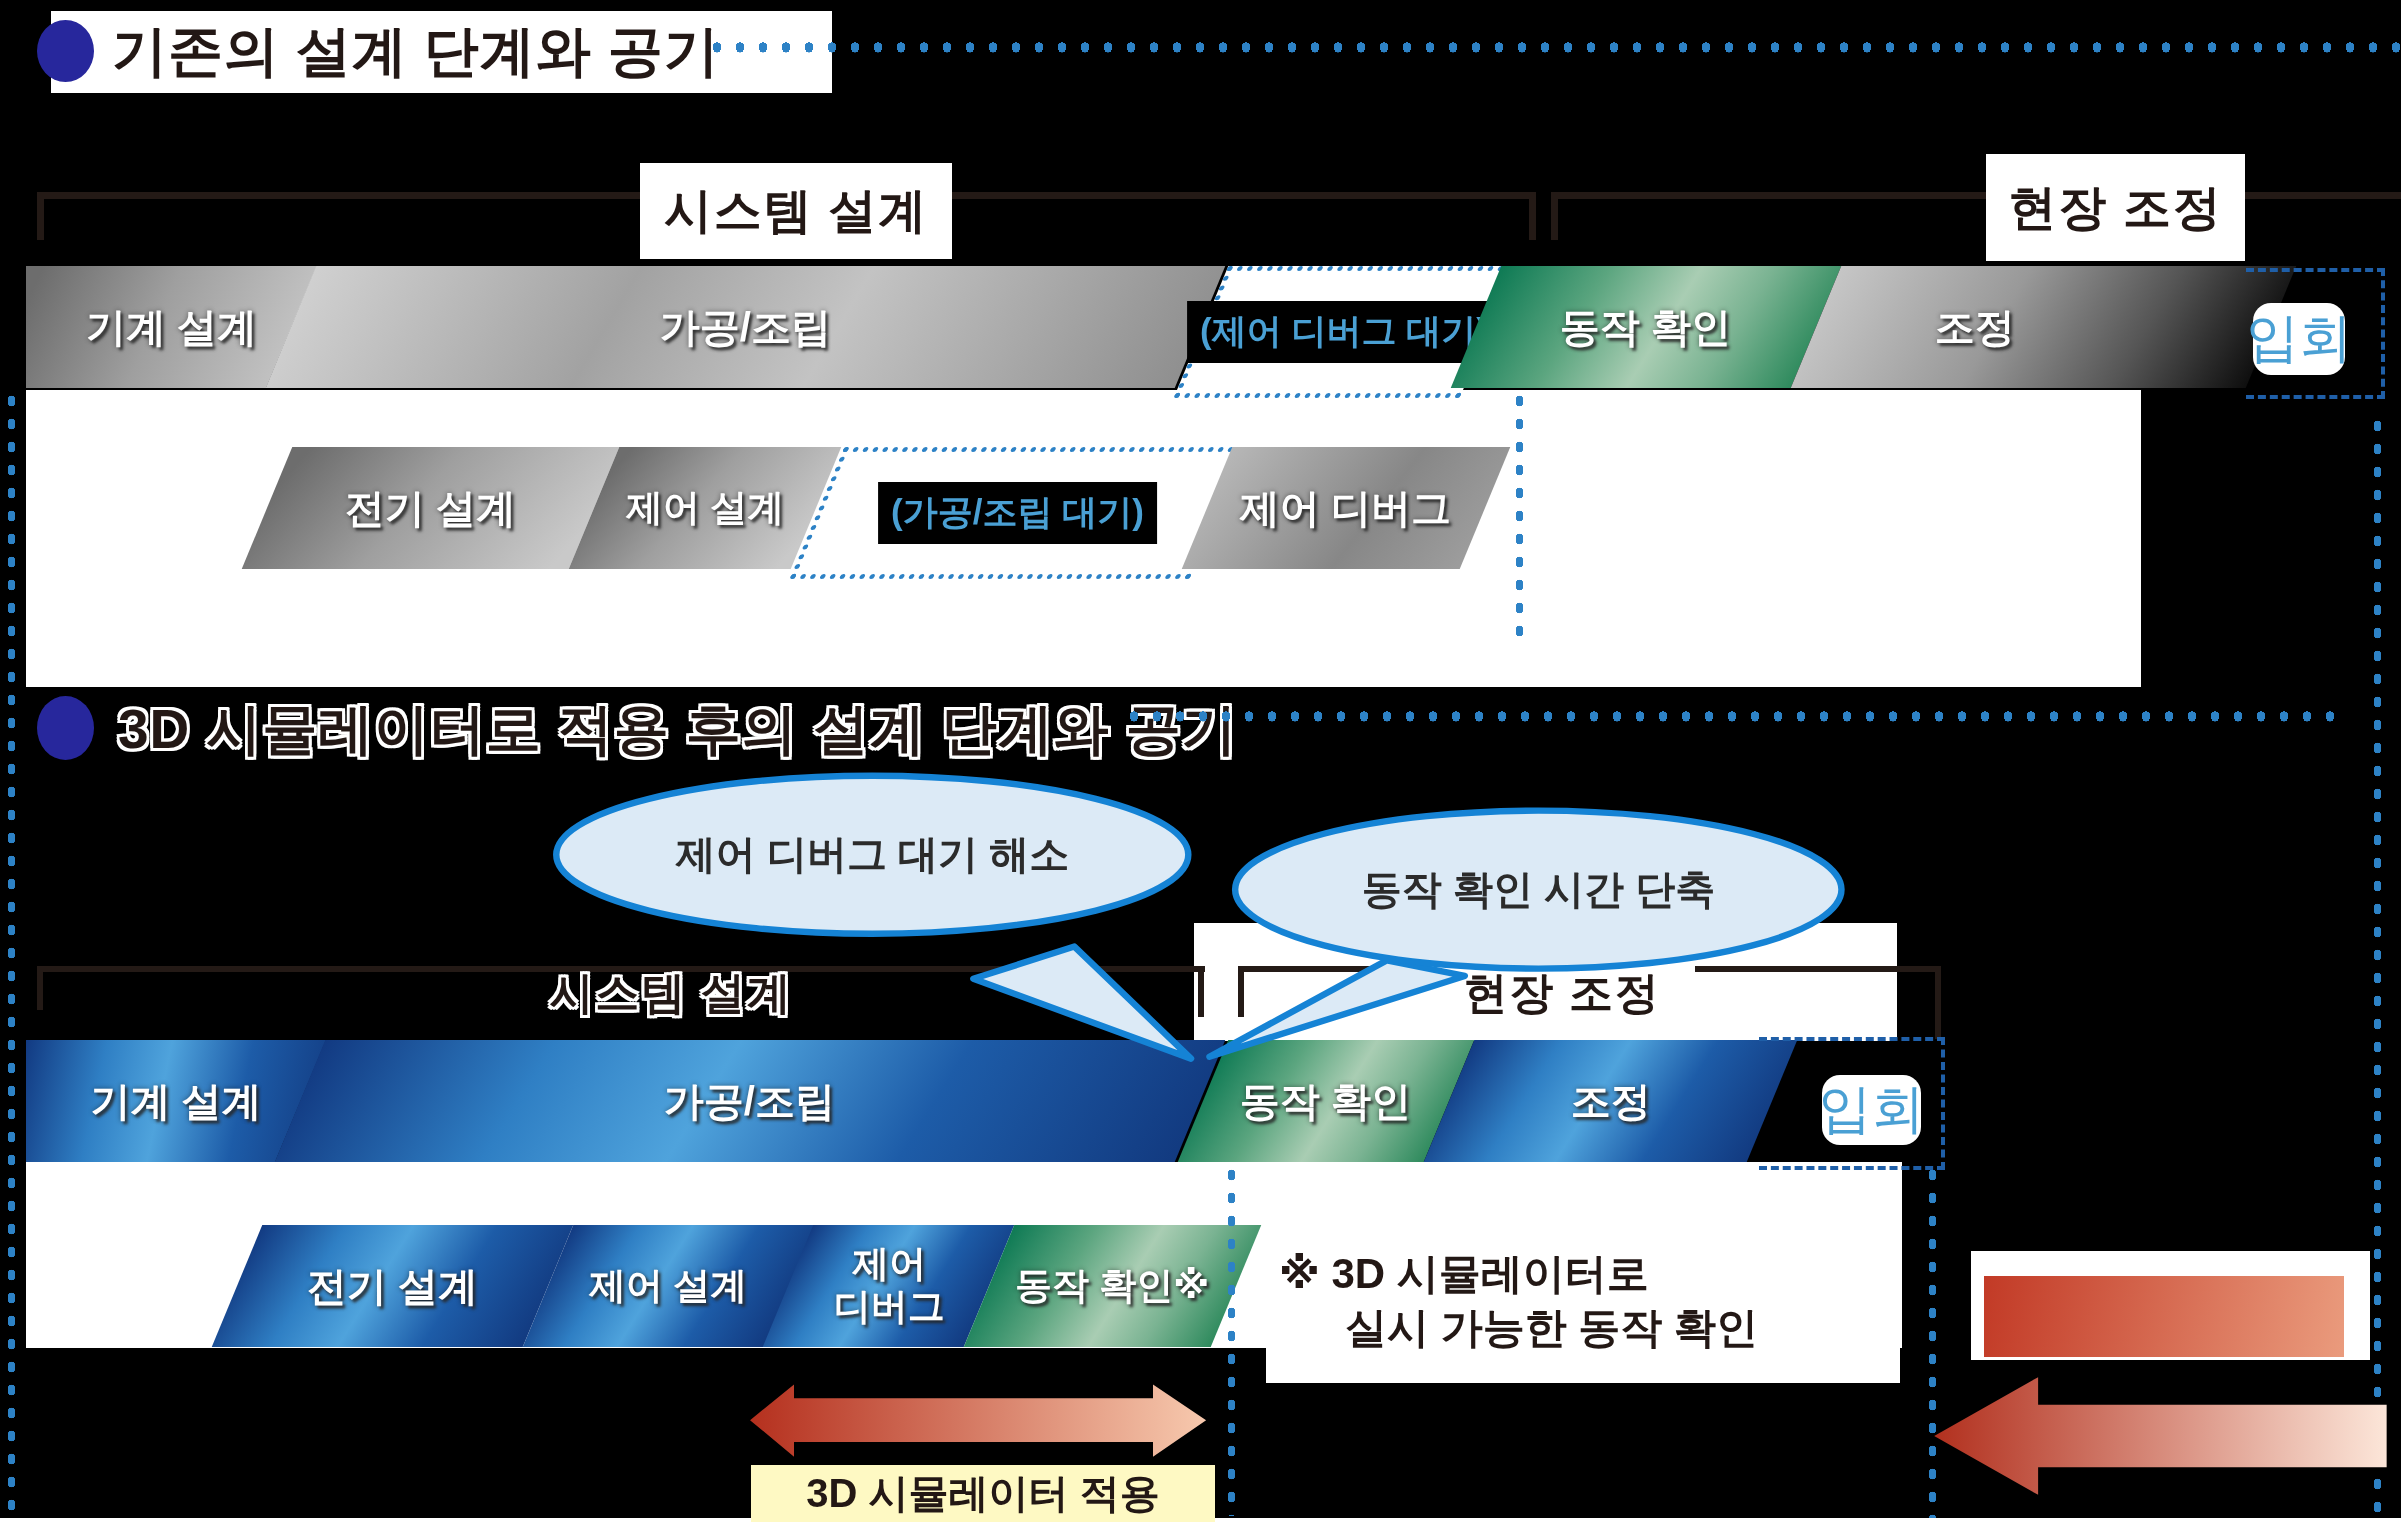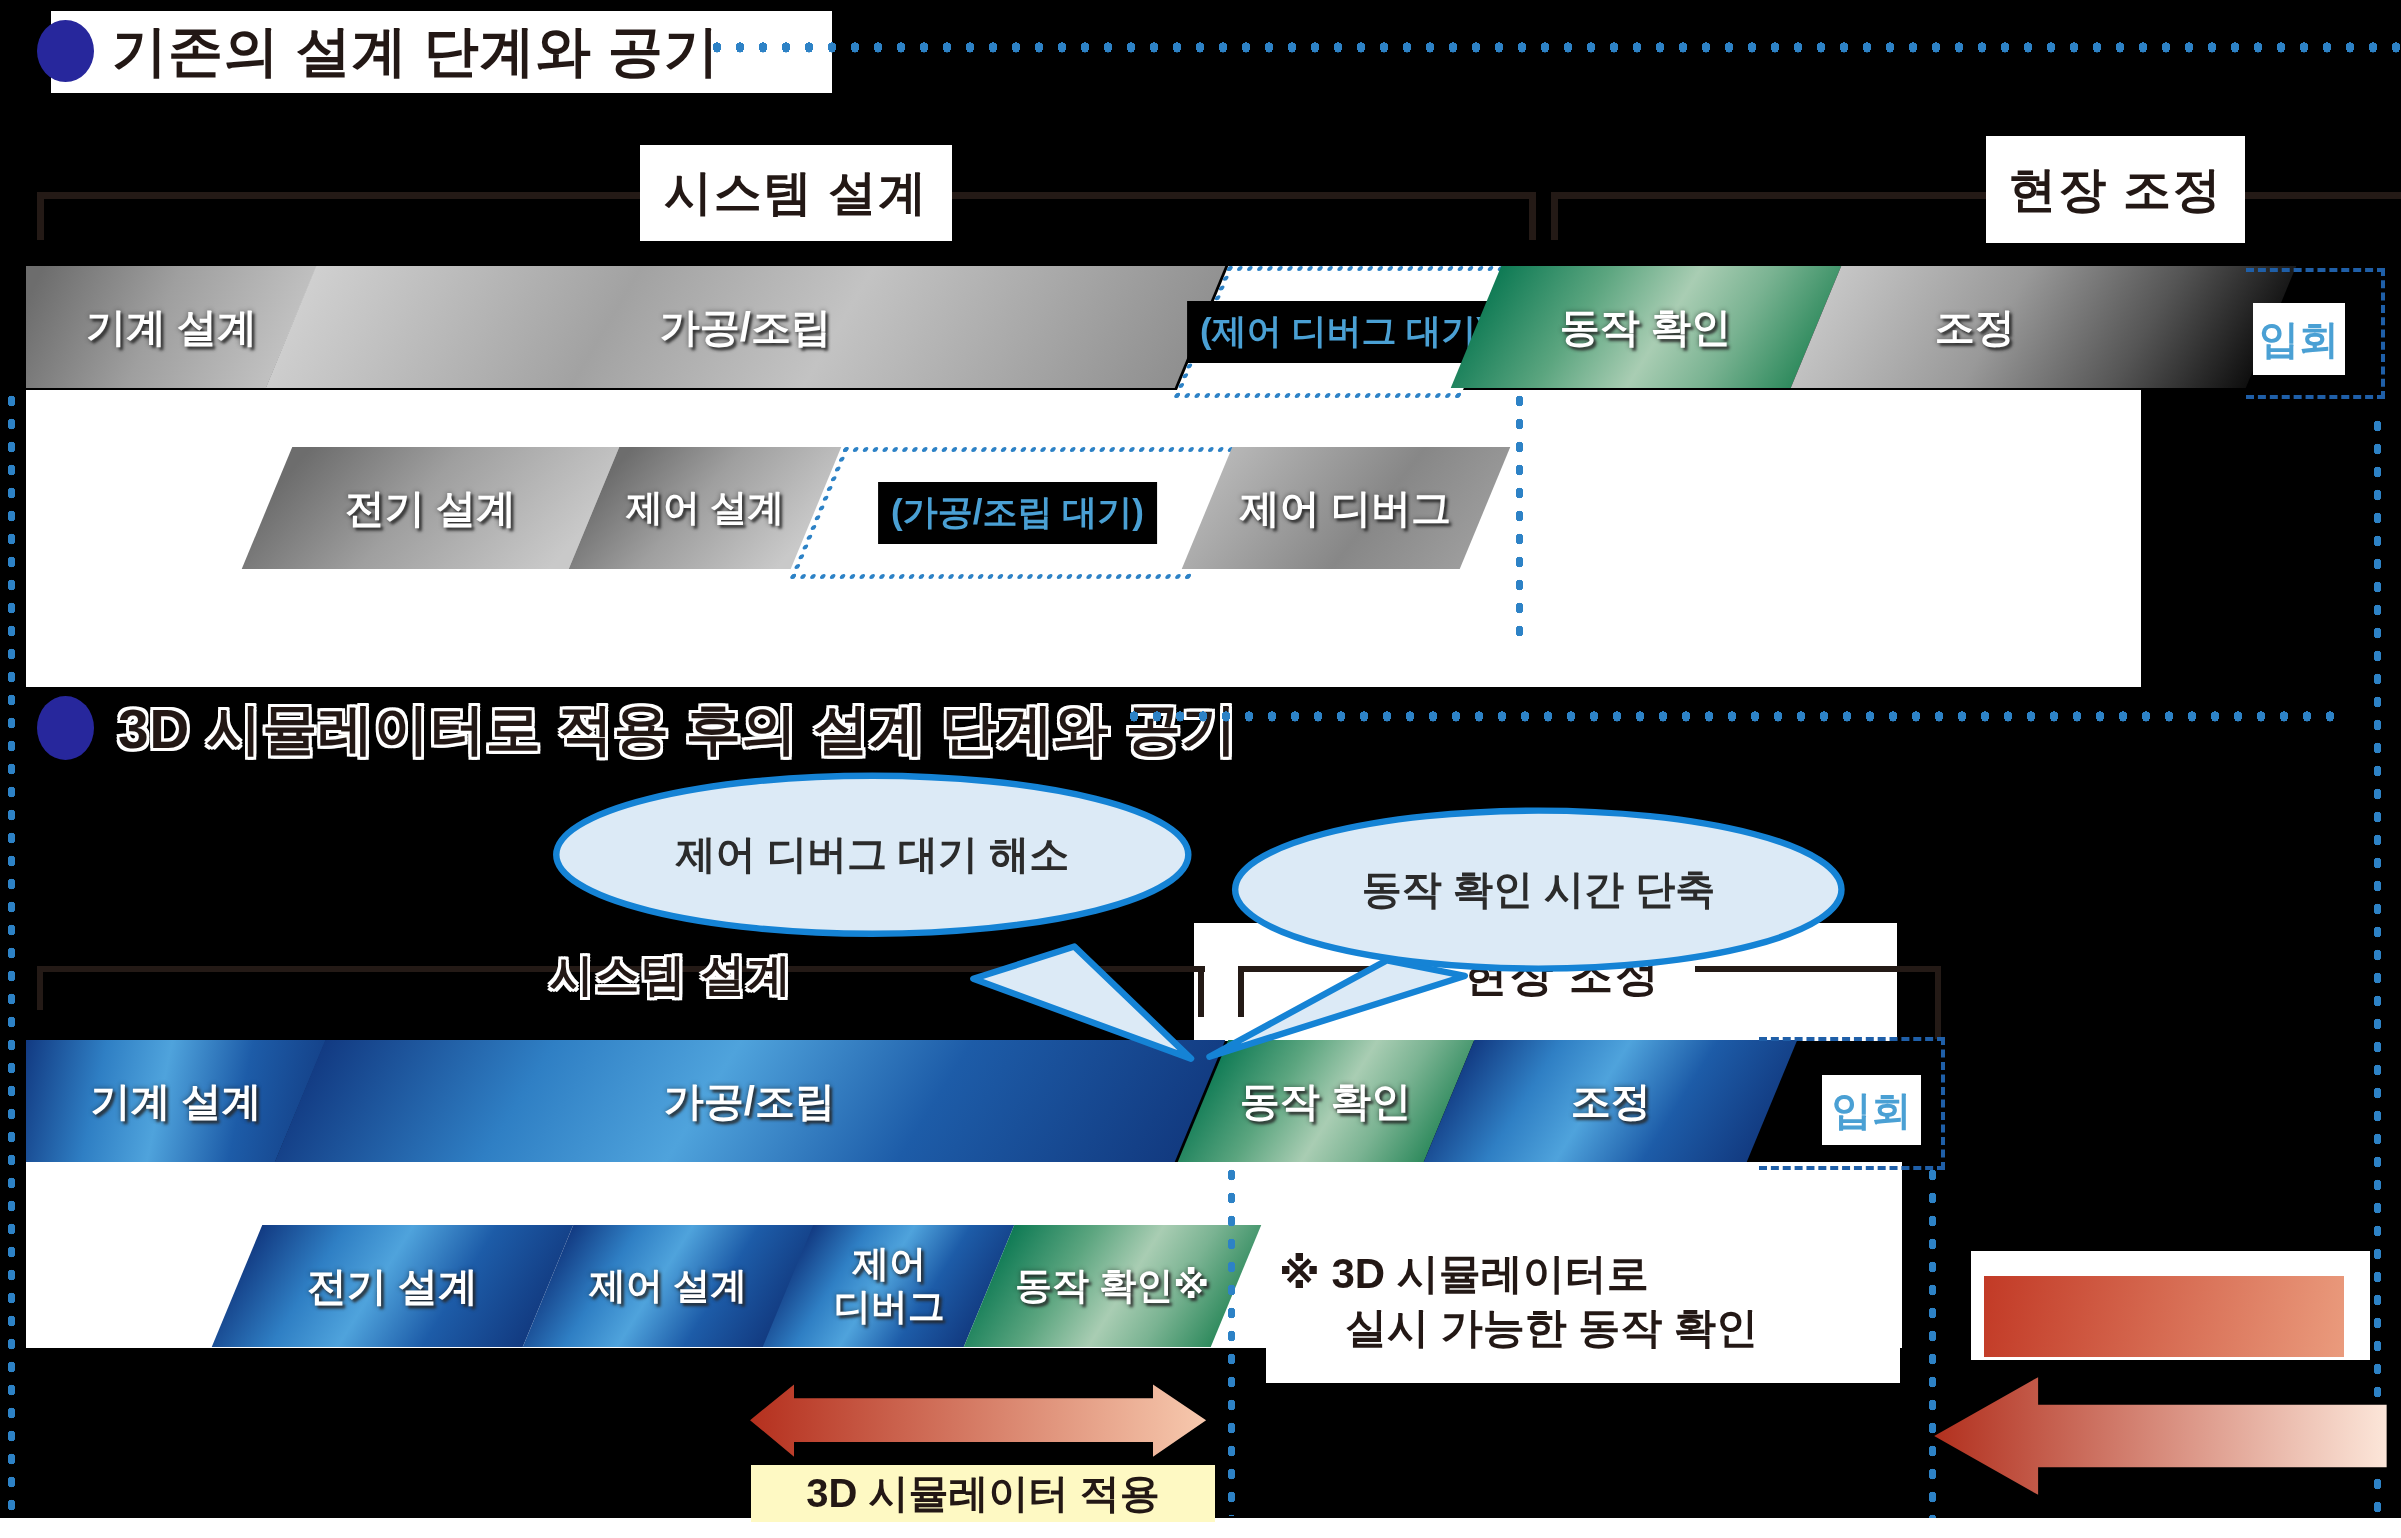--- a/index.html
+++ b/index.html
@@ -6,21 +6,21 @@
   #stage{position:relative;width:2401px;height:1539px;background:#000;overflow:hidden;
          font-family:"Liberation Sans","DejaVu Sans",sans-serif;padding-left:40px;}
   .abs{position:absolute;}
   .wbox{position:absolute;background:#ffffff;}
   
   .vdots{position:absolute;width:11px;background-image:radial-gradient(ellipse 4.6px 6.4px at 5.5px 11px,#2d82c6 85%,rgba(0,0,0,0) 86%);background-size:11px 23px;background-repeat:repeat-y;z-index:6;}
   .hdots{position:absolute;height:13px;background-image:radial-gradient(ellipse 5px 6px at 11px 6.4px,#2d82c6 85%,rgba(0,0,0,0) 86%);background-size:23px 13px;background-repeat:repeat-x;z-index:6;}
   
   .bline{position:absolute;background:#241a16;z-index:2;}
   
-  .phead{position:absolute;background:#fff;color:#231815;font-weight:bold;display:flex;align-items:center;justify-content:center;z-index:3;white-space:nowrap;}
+  .phead{position:absolute;background:#fff;color:#231815;font-weight:bold;display:flex;align-items:center;justify-content:center;z-index:3;white-space:nowrap;margin-top:18px;}
   .ph-big{font-size:48px;letter-spacing:1.8px;}
   .ph-mid{font-size:44px;letter-spacing:1.8px;}
   
   .title-text{position:absolute;display:flex;align-items:center;color:#231815;font-weight:bold;font-size:55px;letter-spacing:0.9px;white-space:nowrap;z-index:3;}
   .outlined{text-shadow:-2.8px -2.8px 0 #fff,2.8px -2.8px 0 #fff,-2.8px 2.8px 0 #fff,2.8px 2.8px 0 #fff,0 -2.8px 0 #fff,0 2.8px 0 #fff,-2.8px 0 0 #fff,2.8px 0 0 #fff;}
   .bullet{position:absolute;border-radius:50%;background:#27279c;z-index:4;}
   
   .seg{position:absolute;height:122px;display:flex;align-items:center;justify-content:center;z-index:2;}
   .skew{transform:skewX(-22.5deg);}
   .unskew{transform:skewX(22.5deg);}
@@ -30,21 +30,21 @@
   .clipL{clip-path:polygon(0 0,100% 0,calc(100% - 51px) 100%,0 100%);}
   .waitseg{background:#fff;border:5.5px dotted #2d82c6;}
   .band{background:#000;color:#4aa0d4;font-weight:bold;font-size:35px;white-space:nowrap;padding:7.3px 13px;}
   .g-dgray{background:linear-gradient(115deg,#6d6d6d 5%,#9f9f9f 45%,#c9c9c9 95%);}
   .g-lgray{background:linear-gradient(100deg,#d0d0d0 0%,#a2a2a2 35%,#c3c3c3 60%,#8f8f8f 100%);}
   .g-gray3{background:linear-gradient(110deg,#b7b7b7,#878787 60%,#9d9d9d);}
   .g-grayfade{background:linear-gradient(100deg,#c6c6c6 0%,#999999 40%,#555555 72%,#0e0e0e 100%);}
   .g-green{background:linear-gradient(102deg,#0e7a54 0%,#5ba57f 30%,#a9cdb3 55%,#7ab392 75%,#2e8a5d 100%);}
   .g-blue{background:linear-gradient(102deg,#123a82 0%,#2f7fc4 25%,#4fa3dc 45%,#1d5ca8 70%,#123a80 100%);}
   .dashrect{position:absolute;border:4.6px dashed #1f5fa8;border-left:none;z-index:3;}
-  .ipbox{position:absolute;background:#fff;color:#4aa0d4;font-weight:bold;font-size:40px;display:flex;align-items:center;justify-content:center;z-index:4;white-space:nowrap;}
+  .ipbox{position:absolute;background:#fff;color:#4aa0d4;font-weight:normal;font-size:53px;display:flex;align-items:center;justify-content:center;z-index:4;white-space:nowrap;border-radius:18px;}
   .callout-text{position:absolute;color:#2b2b2b;font-weight:bold;font-size:40px;text-align:center;z-index:8;white-space:nowrap;}
   .notebox{position:absolute;background:#fff;color:#231815;font-weight:bold;font-size:42px;z-index:4;line-height:1.28;}
   .simlabel{position:absolute;background:#fef9c3;color:#231815;font-weight:bold;font-size:40px;display:flex;align-items:center;justify-content:center;z-index:4;white-space:nowrap;}
   svg{position:absolute;z-index:7;overflow:visible;}
 </style>
 </head>
 <body>
 
 <div id="stage">
 

